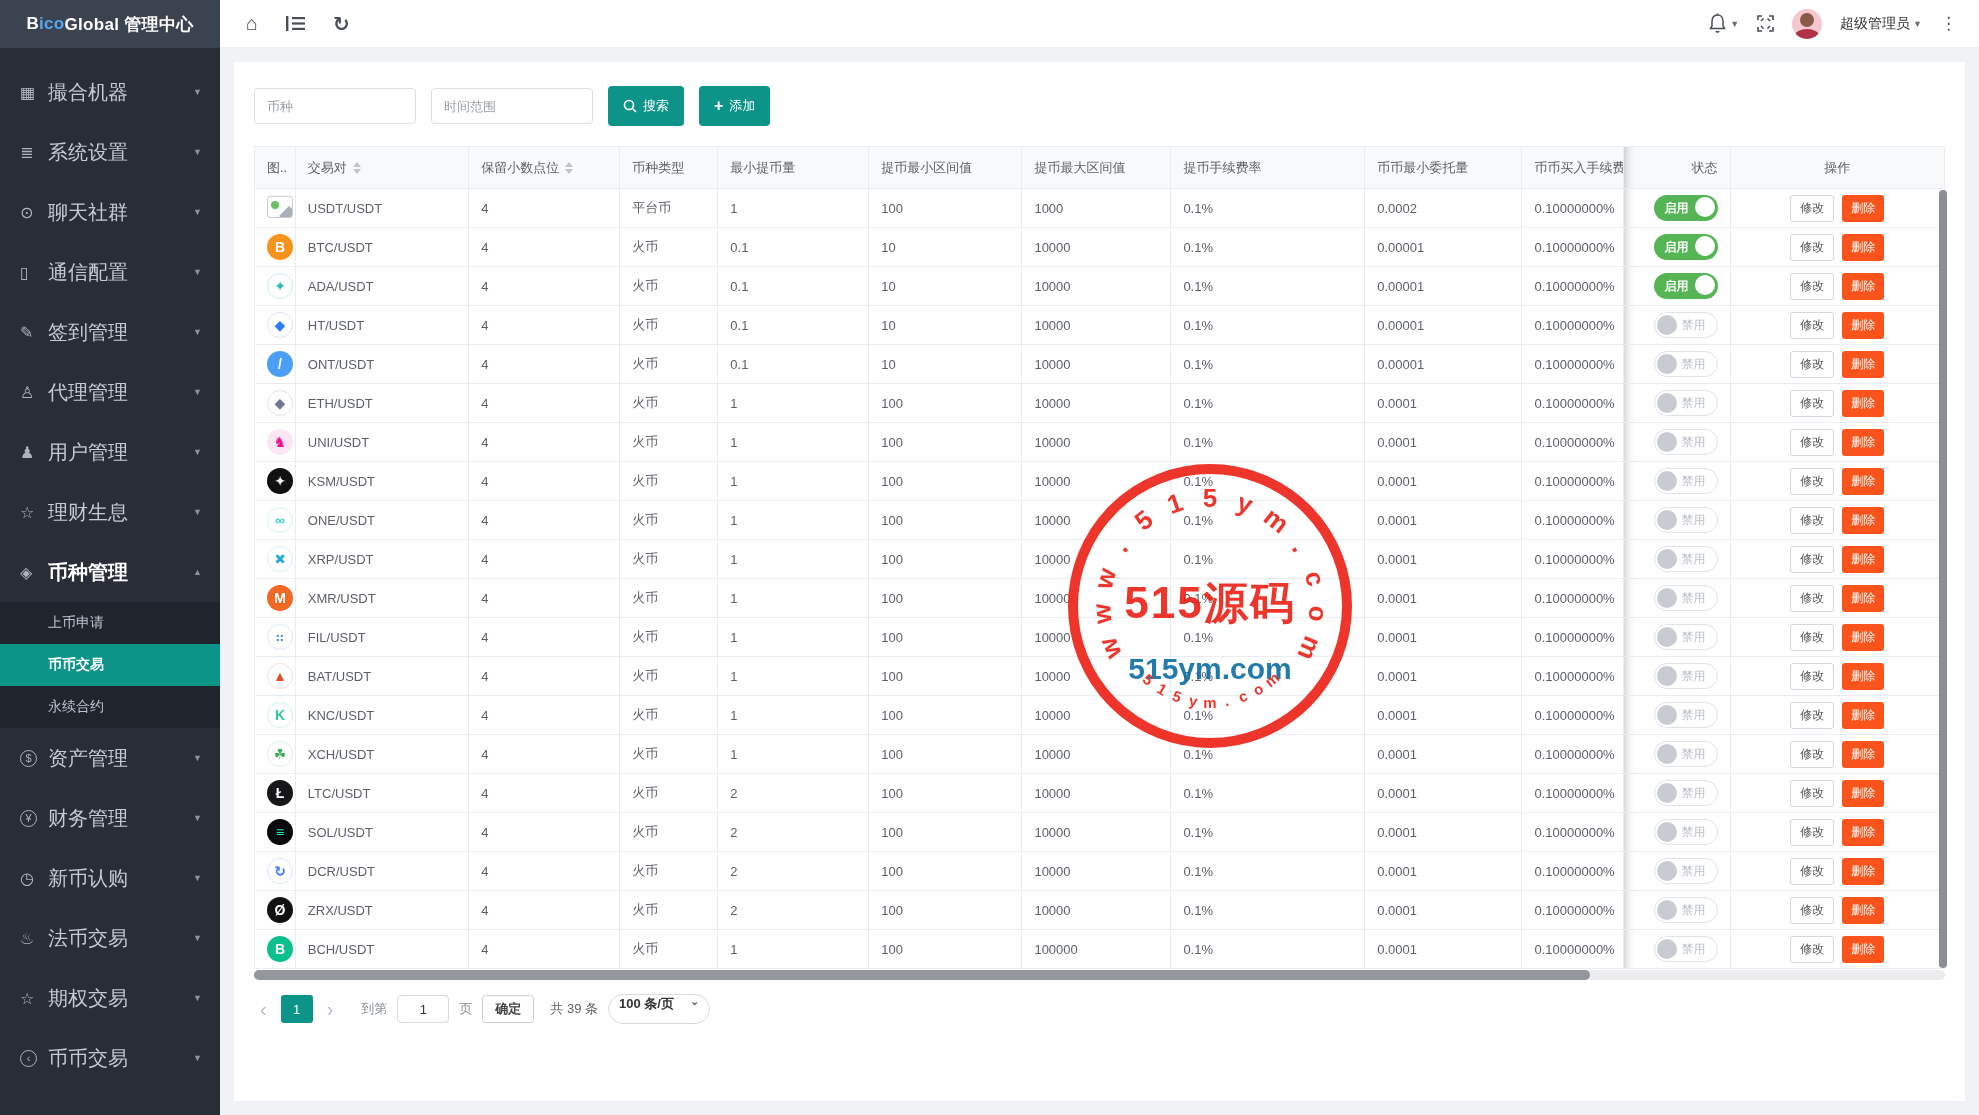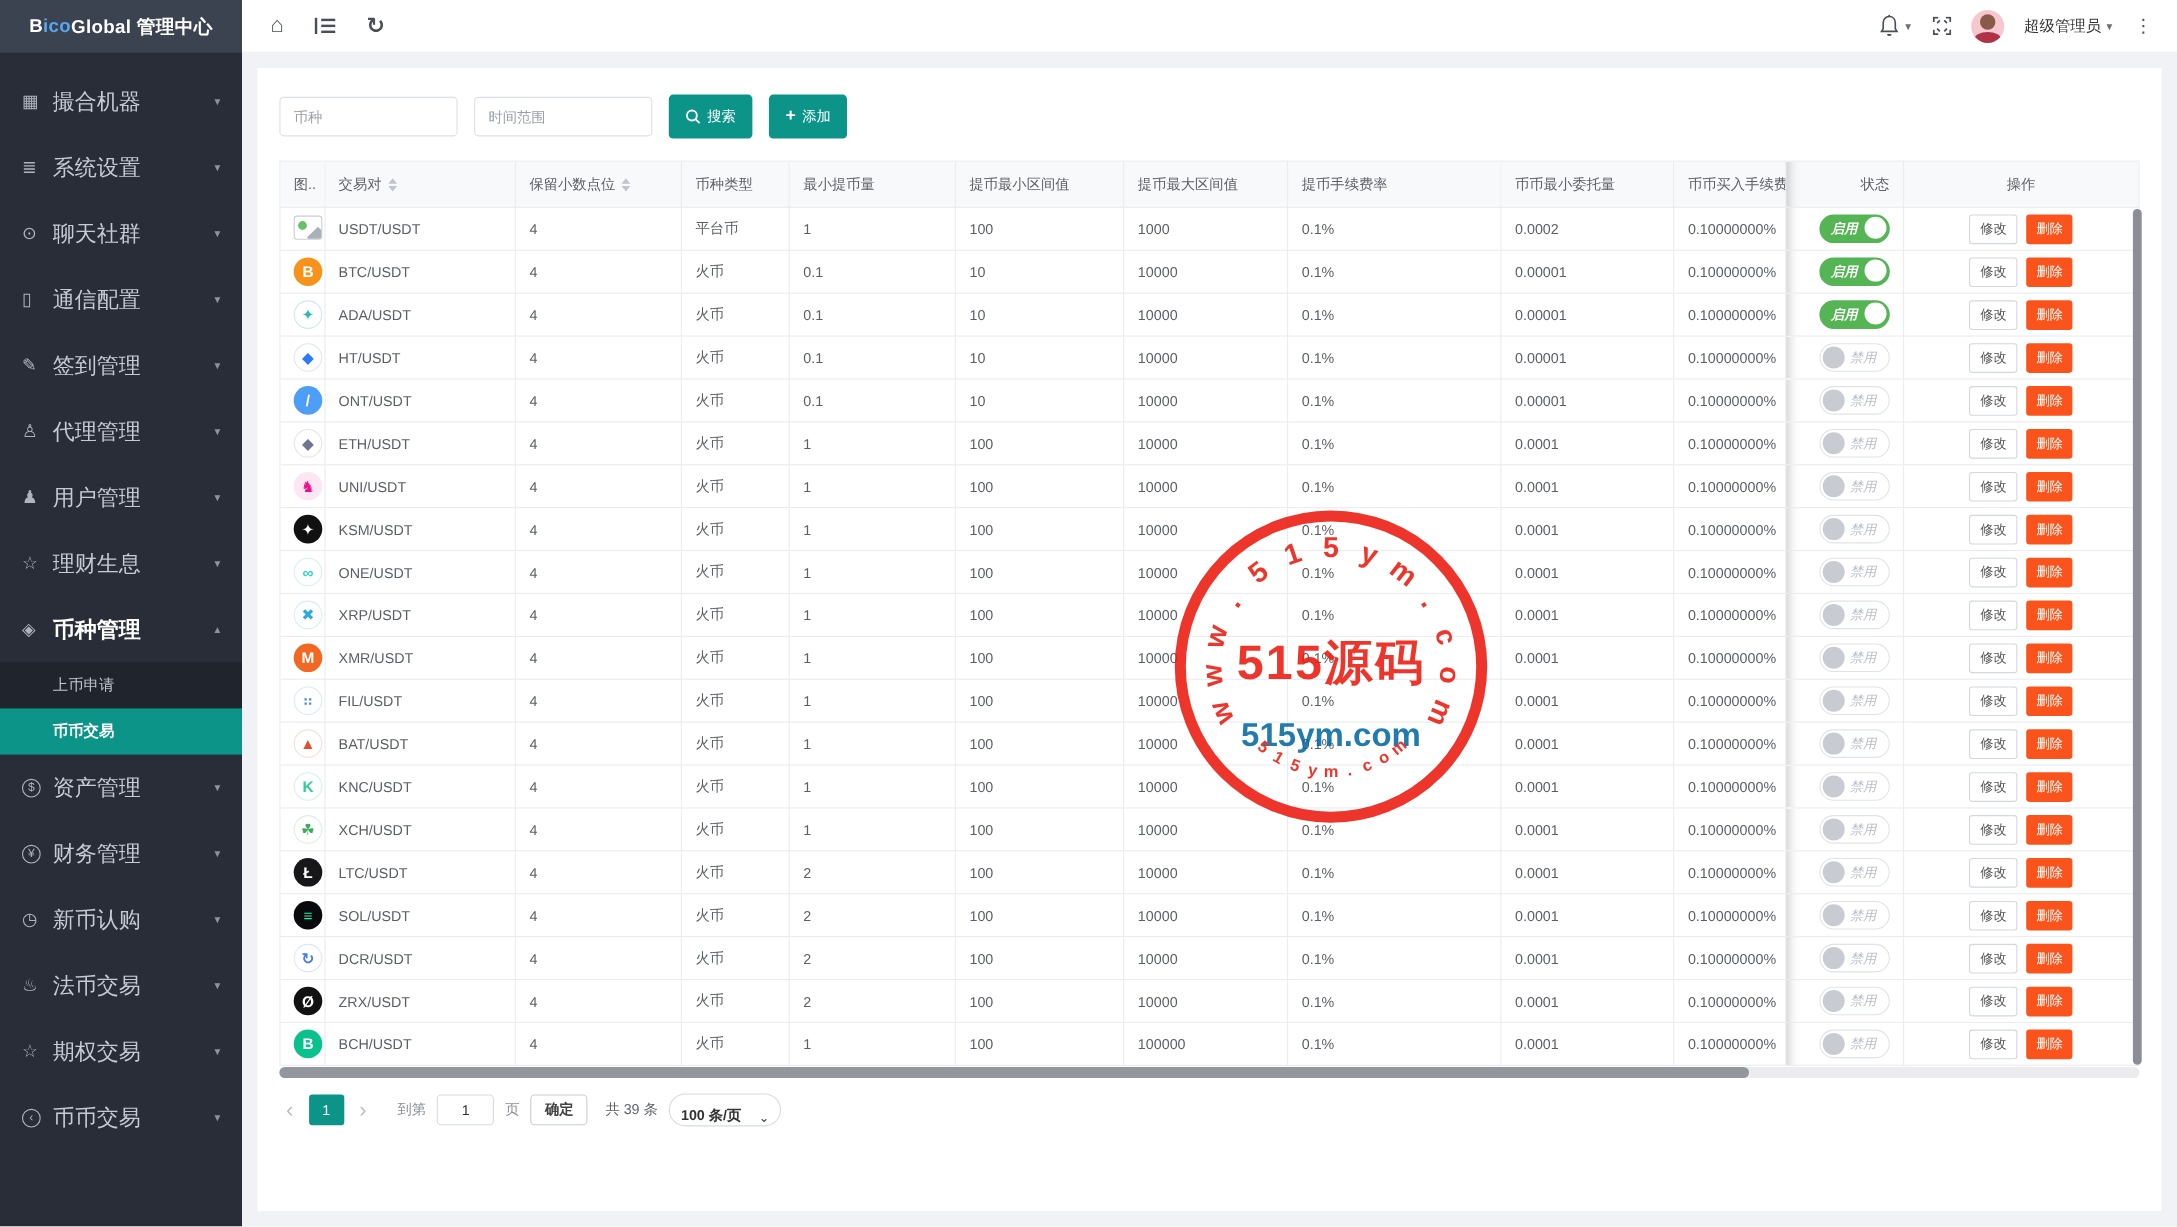--- a/index.html
+++ b/index.html
@@ -60,42 +60,42 @@
   th .sort .up { border-bottom:5px solid #c0c4cc; }
   th .sort .down { border-top:5px solid #c0c4cc; }
   th:nth-child(11), td:nth-child(11) { box-shadow:inset 12px 0 10px -10px rgba(0,0,0,.22);text-align:right; }
   th:nth-child(12), td:nth-child(12) { text-align:center; }
 
   .coin-icon { width:26px; height:26px; border-radius:50%; display:inline-flex; align-items:center; justify-content:center; font-size:14px; line-height:1; }
   .img-ph { width:26px; height:22px; background:#fff; border:1px solid #c9cdd6; border-radius:3px; position:relative; overflow:hidden; display:inline-block; }
   .img-ph::before { content:""; position:absolute; left:3px; top:4px; width:8px; height:8px; border-radius:50%; background:#6abf69; }
   .img-ph::after { content:""; position:absolute; right:-4px; bottom:-6px; width:14px; height:14px; background:#aab0ba; transform:rotate(45deg); }
 
-  .toggle { position:relative; width:64px; height:26px; border-radius:14px; display:inline-flex; align-items:center; font-size:12px; cursor:pointer;font-style:italic; }
+  .toggle { position:relative; width:64px; height:26px; border-radius:14px; display:inline-flex; align-items:center; font-size:12px; cursor:pointer; }
   .toggle .knob { position:absolute; width:20px; height:20px; border-radius:50%; top:2px; }
   .toggle.on { background:#55b555; color:#fff; padding-left:11px; font-weight:bold; }
   .toggle.on .knob { right:3px; background:#fff; }
   .toggle.off { background:#fff; border:1px solid #dfe3e8; color:#b9bec7; justify-content:flex-end; padding-right:11px; }
   .toggle.off .knob { left:2px; background:#c8ccd2; }
 
   .btn-edit { background:#fff; border:1px solid #d4d7de; border-radius:3px; color:#555; font-size:12px; padding:4px 9px; cursor:pointer; margin-right:8px; font-family:inherit; }
   .btn-del { background:#fa541c; border:none; border-radius:3px; color:#fff; font-size:12px; padding:5px 9px; cursor:pointer; font-family:inherit; }
 
   .h-scroll { height:10px; background:#ececee; border-radius:5px; margin-top:1px; position:relative; }
   .h-thumb { position:absolute; left:0; top:0; height:10px; width:79%; background:#93979d; border-radius:5px; cursor:pointer; }
   .v-scroll { position:absolute; right:-2px; top:44px; bottom:12px; width:8px; }
   .v-thumb { width:8px; height:100%; background:#8b8f95; border-radius:4px; cursor:pointer; }
 
   
   .pagination { display:flex; align-items:center; gap:10px; padding:14px 2px 10px; color:#606266; }
   .pg-chev { font-size:20px; color:#b6bcc8; cursor:pointer; padding:0 4px; line-height:1; }
   .pg-num { width:32px; height:28px; background:#0c9488; color:#fff; border-radius:3px; display:inline-flex; align-items:center; justify-content:center; font-size:13px; cursor:pointer; }
   .pg-input { width:52px; height:28px; border:1px solid #d6dae1; border-radius:4px; text-align:center; font-size:13px; color:#333; outline:none; font-family:inherit; }
   .pg-confirm { height:28px; padding:0 12px; background:#fff; border:1px solid #c9cdd4; border-radius:4px; font-weight:bold; color:#444; font-size:13px; cursor:pointer; font-family:inherit; }
-  .pg-size { height:30px; border:1px solid #d6dae1; border-radius:15px; padding:0 10px; display:inline-flex; align-items:flex-end; gap:16px; font-size:13px; color:#333; font-weight:bold; cursor:pointer; }
+  .pg-size { height:30px; border:1px solid #d6dae1; border-radius:15px; padding:0 10px; display:inline-flex; align-items:flex-start; gap:16px; font-size:13px; color:#333; font-weight:bold; cursor:pointer; }
   .pg-size .caret { font-size:11px; color:#555; font-weight:bold; }
 
   
   .stamp { position:absolute; left:848px; top:416px; width:284px; height:284px; border:10px solid #ec1a0e; border-radius:50%; opacity:.88; pointer-events:none; z-index:50; }
   .stamp-arc-char { position:absolute; left:50%; top:50%; color:#ec1a0e; font-weight:bold; }
   .stamp-title { position:absolute; left:50%; top:49%; transform:translate(-50%,-50%); font-size:44px; font-weight:bold; color:#ec1a0e; white-space:nowrap; letter-spacing:2px; }
   .stamp-sub { position:absolute; left:50%; top:74%; transform:translate(-50%,-50%); font-size:30px; font-weight:bold; color:#0369a1; white-space:nowrap; }
 </style>
 </head>
 <body>
@@ -150,20 +150,21 @@
           <span class="nav-caret">▼</span>
         </div>
         <div class="nav-item open">
           <span class="nav-icon">◈</span>
           <span class="nav-label">币种管理</span>
           <span class="nav-caret">▲</span>
         </div>
         <div class="submenu">
           <div class="sub-item">上币申请</div>
           <div class="sub-item active">币币交易</div>
+          <div class="sub-item">永续合约</div>
         </div>
         <div class="nav-item">
           <span class="nav-icon circled">
             <span>$</span>
           </span>
           <span class="nav-label">资产管理</span>
           <span class="nav-caret">▼</span>
         </div>
         <div class="nav-item">
           <span class="nav-icon circled">

